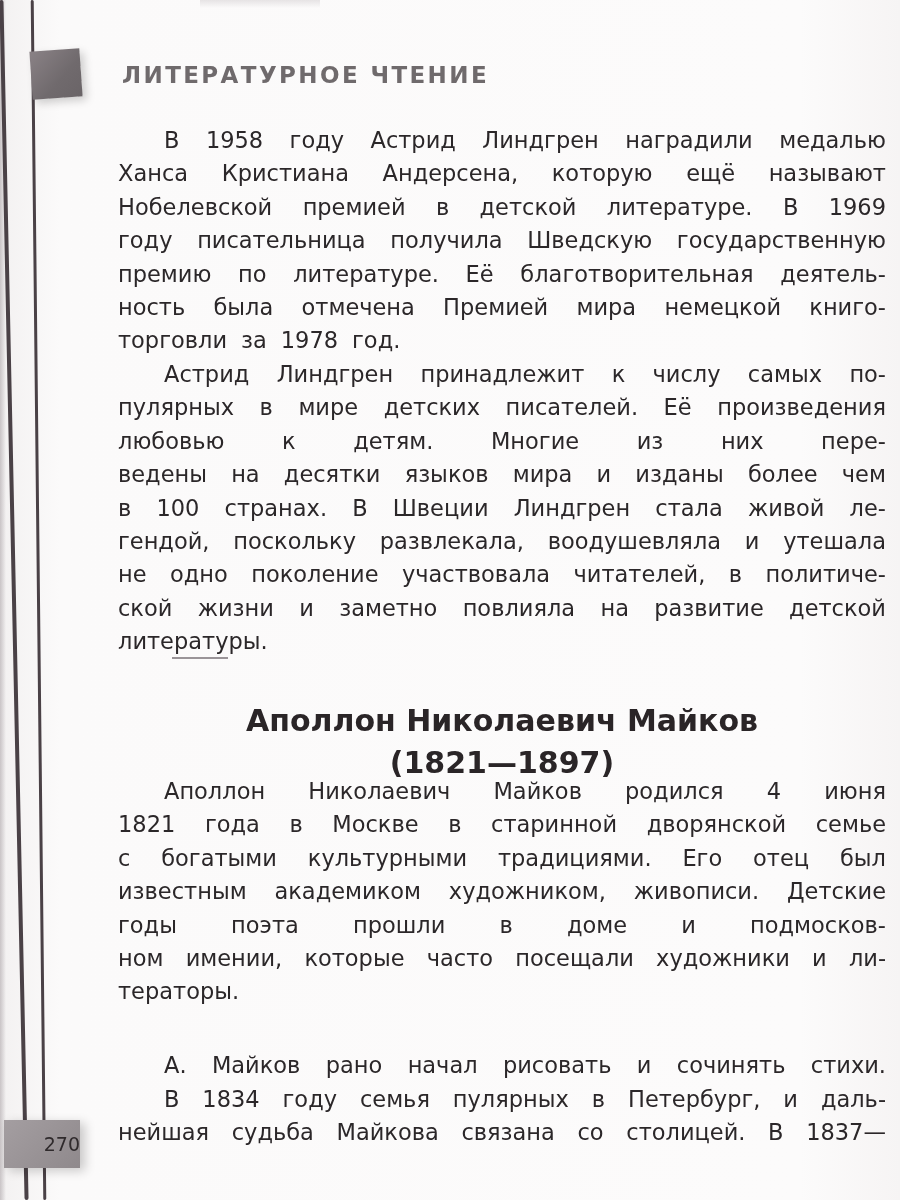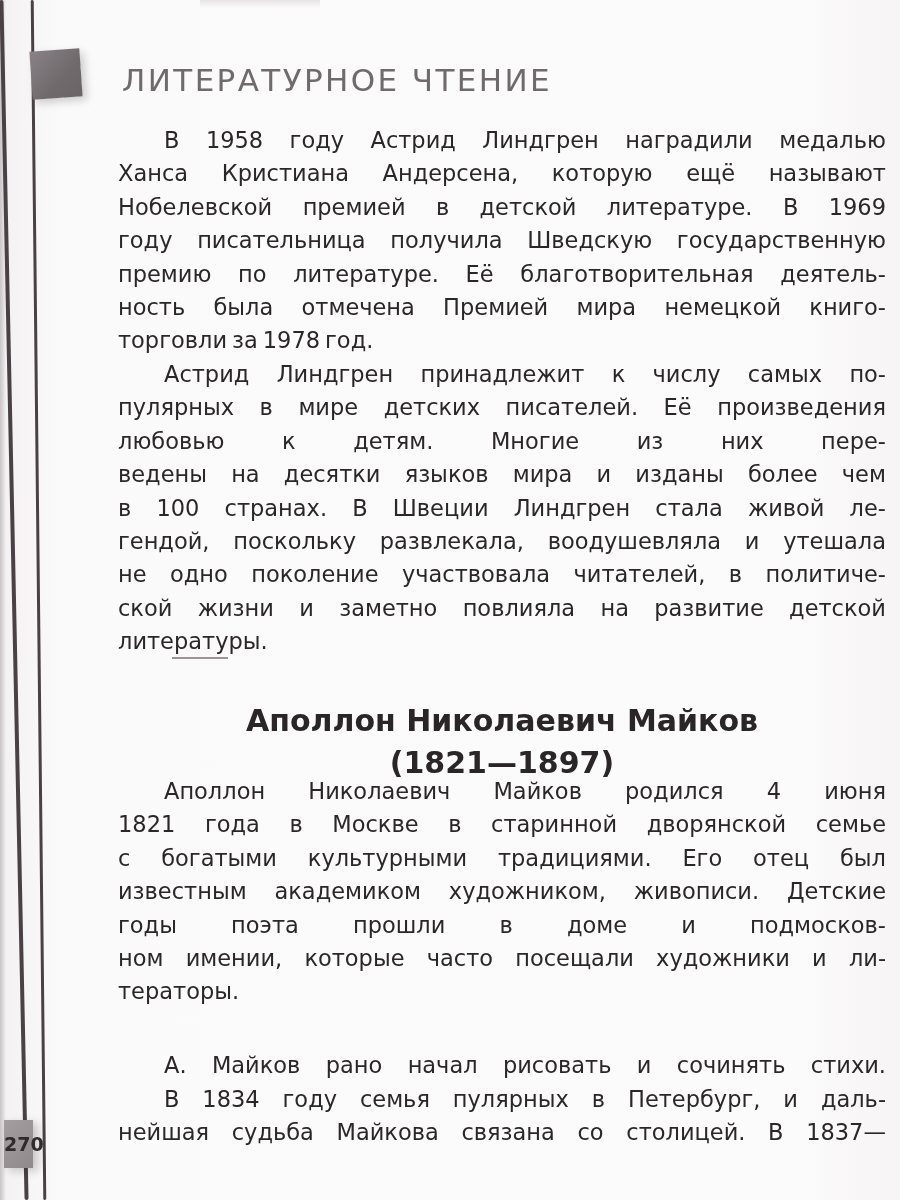--- a/index.html
+++ b/index.html
@@ -56,22 +56,22 @@
       height: 48px;
       background: linear-gradient(135deg, #8a8286 0%, #706a6d 60%, #6a6467 100%);
       transform: rotate(-4deg);
       box-shadow: 4px 4px 8px rgba(0,0,0,0.18);
     }
     .header-title {
       position: absolute;
       left: 122px;
       top: 62px;
       font-family: "DejaVu Sans", sans-serif;
-      font-weight: normal;
-      font-size: 31px;
+      font-weight: bold;
+      font-size: 23px;
       letter-spacing: 2.4px;
       color: #6f6a6c;
       text-transform: uppercase;
     }
     .text-block {
       position: absolute;
       left: 118px;
       width: 768px;
       font-family: "DejaVu Sans", sans-serif;
       font-size: 22.5px;
@@ -82,21 +82,21 @@
       line-height: 33.4px;
       text-align: justify;
       text-align-last: justify;
       white-space: nowrap;
       overflow: visible;
       display: flex;
       justify-content: space-between;
     }
     .line.last {
       justify-content: flex-start;
-      gap: 5px;
+      gap: 14px;
     }
     .line.indent {
       padding-left: 46px;
     }
     .line span.w {
       display: inline-block;
     }
     .section-title {
       position: absolute;
       left: 118px;
@@ -114,29 +114,29 @@
       left: 172px;
       top: 657px;
       width: 56px;
       height: 2px;
       background: #9a9498;
     }
     .page-tab {
       position: absolute;
       left: 4px;
       top: 1120px;
-      width: 29px;
+      width: 76px;
       height: 48px;
       background: linear-gradient(135deg, #a49ea1, #8f898c);
       box-shadow: 5px 3px 10px rgba(0,0,0,0.2);
       display: flex;
       align-items: center;
-      justify-content: flex-start;
+      justify-content: flex-end;
       font-family: "DejaVu Sans", sans-serif;
-      font-weight: bold;
+      font-weight: normal;
       font-size: 19px;
       color: #2f2a2c;
     }
     .top-smudge {
       position: absolute;
       left: 200px;
       top: 0;
       width: 120px;
       height: 8px;
       background: linear-gradient(180deg, #d8d4d6, transparent);

